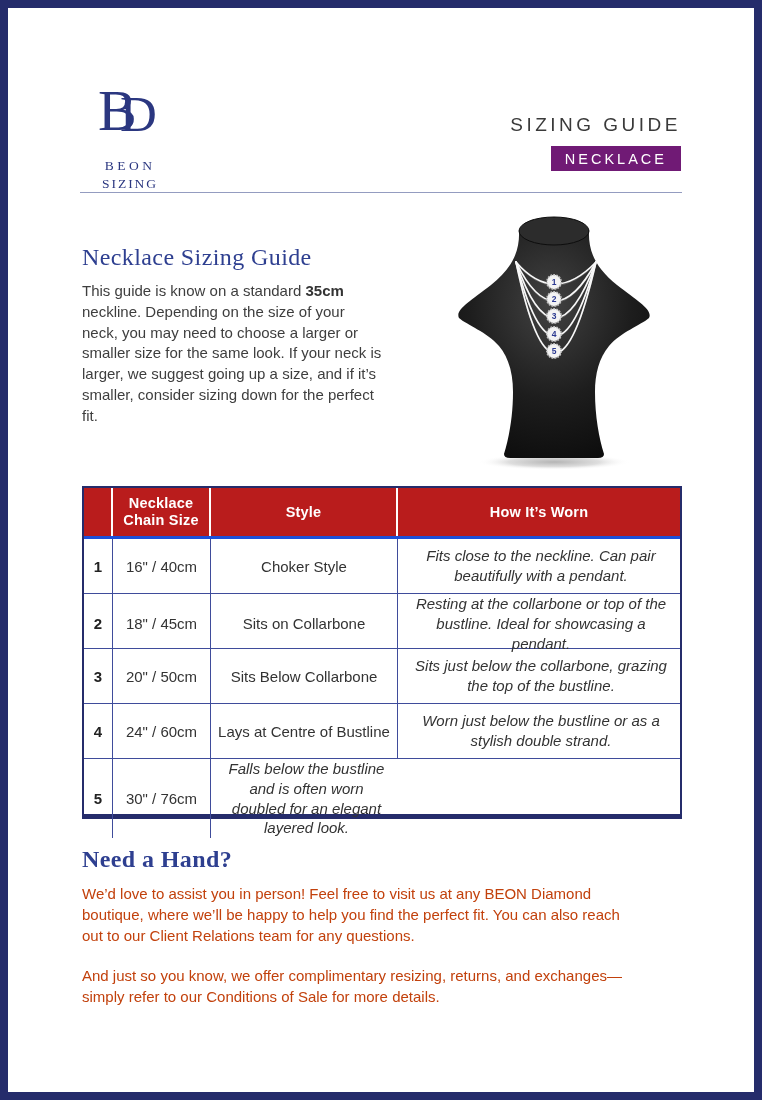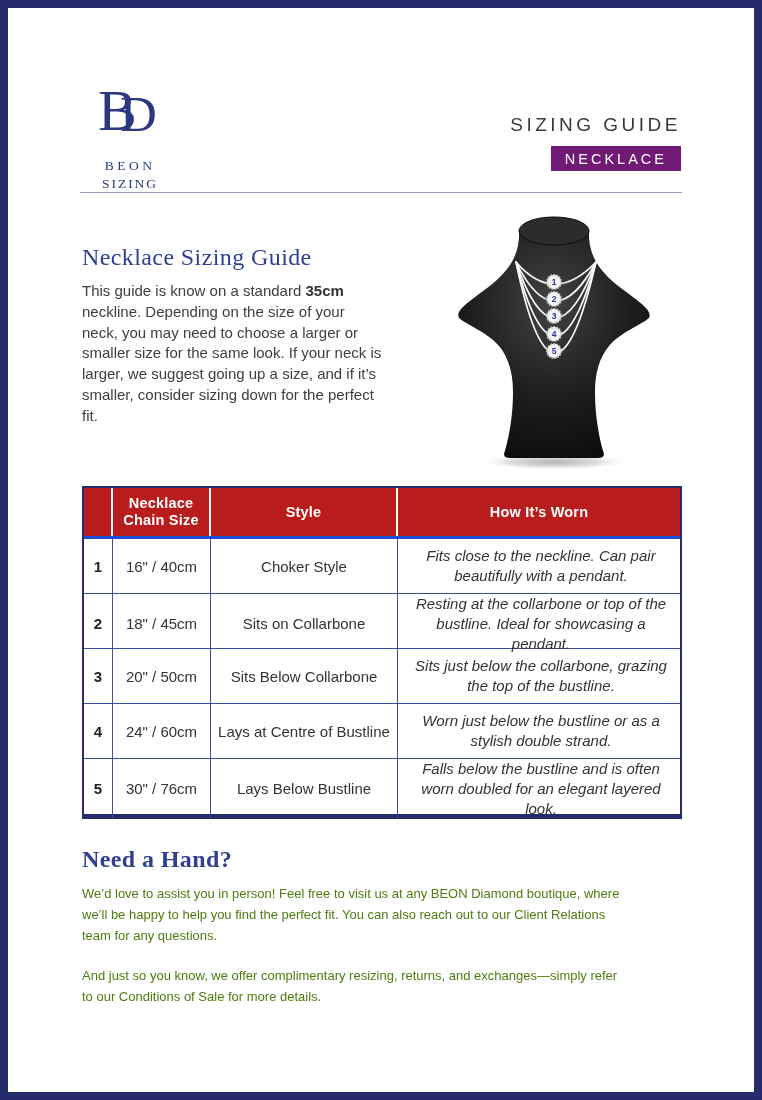--- a/index.html
+++ b/index.html
@@ -71,21 +71,21 @@
   .t-row .cell:last-child { border-right:none; }
   .t-row .c-num  { font-weight:bold; color:#222; }
   .t-row .c-worn {
     justify-content:flex-start; text-align:center; padding:0 8px 0 12px;
     font-size:15px; line-height:1.32;font-style:italic;
   }
 
   
   .help-para {
     position:absolute; left:82px; width:548px;
-    font-size:13px; line-height:20.8px; color:#4d7c0f;
+    font-size:15px; line-height:20.8px; color:#c2410c;
   }
   .p-help1 { top:884px; }
   .p-help2 { top:966px; }
 </style>
 </head>
 <body>
 
 <div class="page">
 
   <div class="logo">
@@ -199,21 +199,20 @@
     </div>
     <div class="t-row">
       <div class="cell c-num">4</div>
       <div class="cell c-size">24" / 60cm</div>
       <div class="cell c-style">Lays at Centre of Bustline</div>
       <div class="cell c-worn">Worn just below the bustline or as a stylish double strand.</div>
     </div>
     <div class="t-row">
       <div class="cell c-num">5</div>
       <div class="cell c-size">30" / 76cm</div>
-      <div class="cell c-style">Lays Below Bustline</div>
       <div class="cell c-worn">Falls below the bustline and is often worn doubled for an elegant layered look.</div>
     </div>
   </div>
 
   <div class="section-heading h-help">Need a Hand?</div>
   <p class="help-para p-help1">We’d love to assist you in person! Feel free to visit us at any BEON Diamond boutique, where we’ll be happy to help you find the perfect fit. You can also reach out to our Client Relations team for any questions.</p>
   <p class="help-para p-help2">And just so you know, we offer complimentary resizing, returns, and exchanges—simply refer to our Conditions of Sale for more details.</p>
 
 </div>
 

